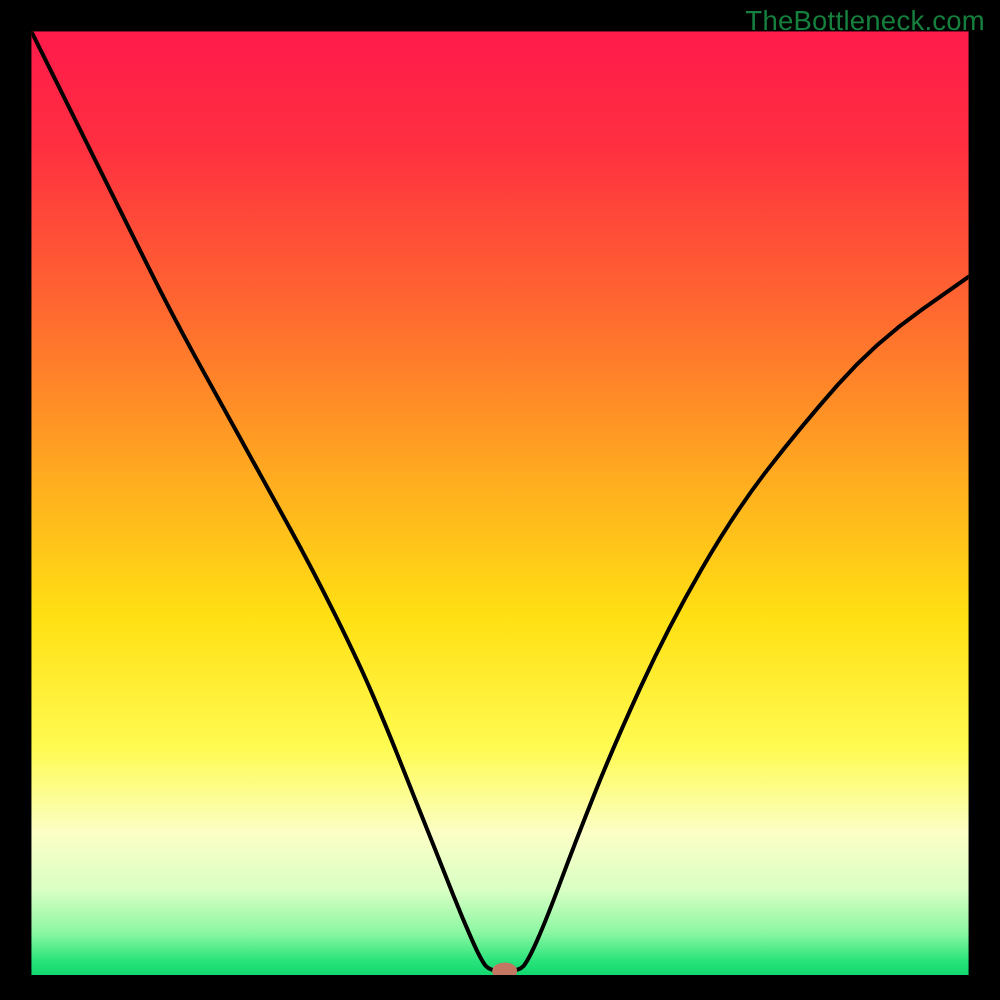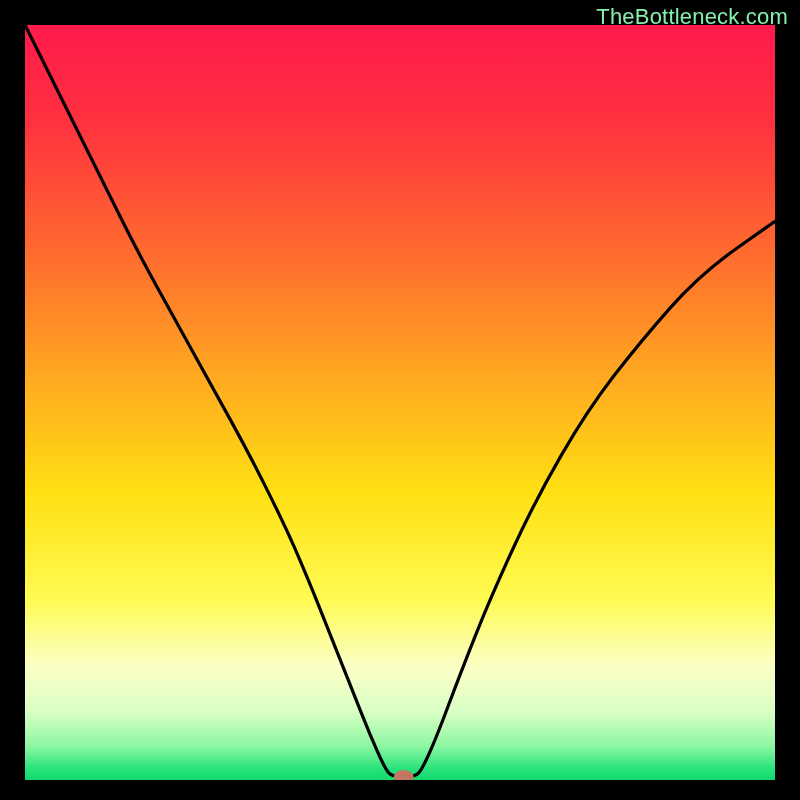--- a/index.html
+++ b/index.html
@@ -13,21 +13,21 @@
   .frame {
     position: relative;
     width: 800px;
     height: 800px;
     background: #000;
   }
   .watermark {
     position: absolute;
     top: 4px;
     right: 12px;
-    color: #86efac;
+    color: #15803d;
     font-size: 22px;
     font-weight: 500;
     letter-spacing: 0.2px;
     z-index: 10;
   }
   .plot {
     position: absolute;
     left: 25px;
     top: 25px;
     width: 750px;

